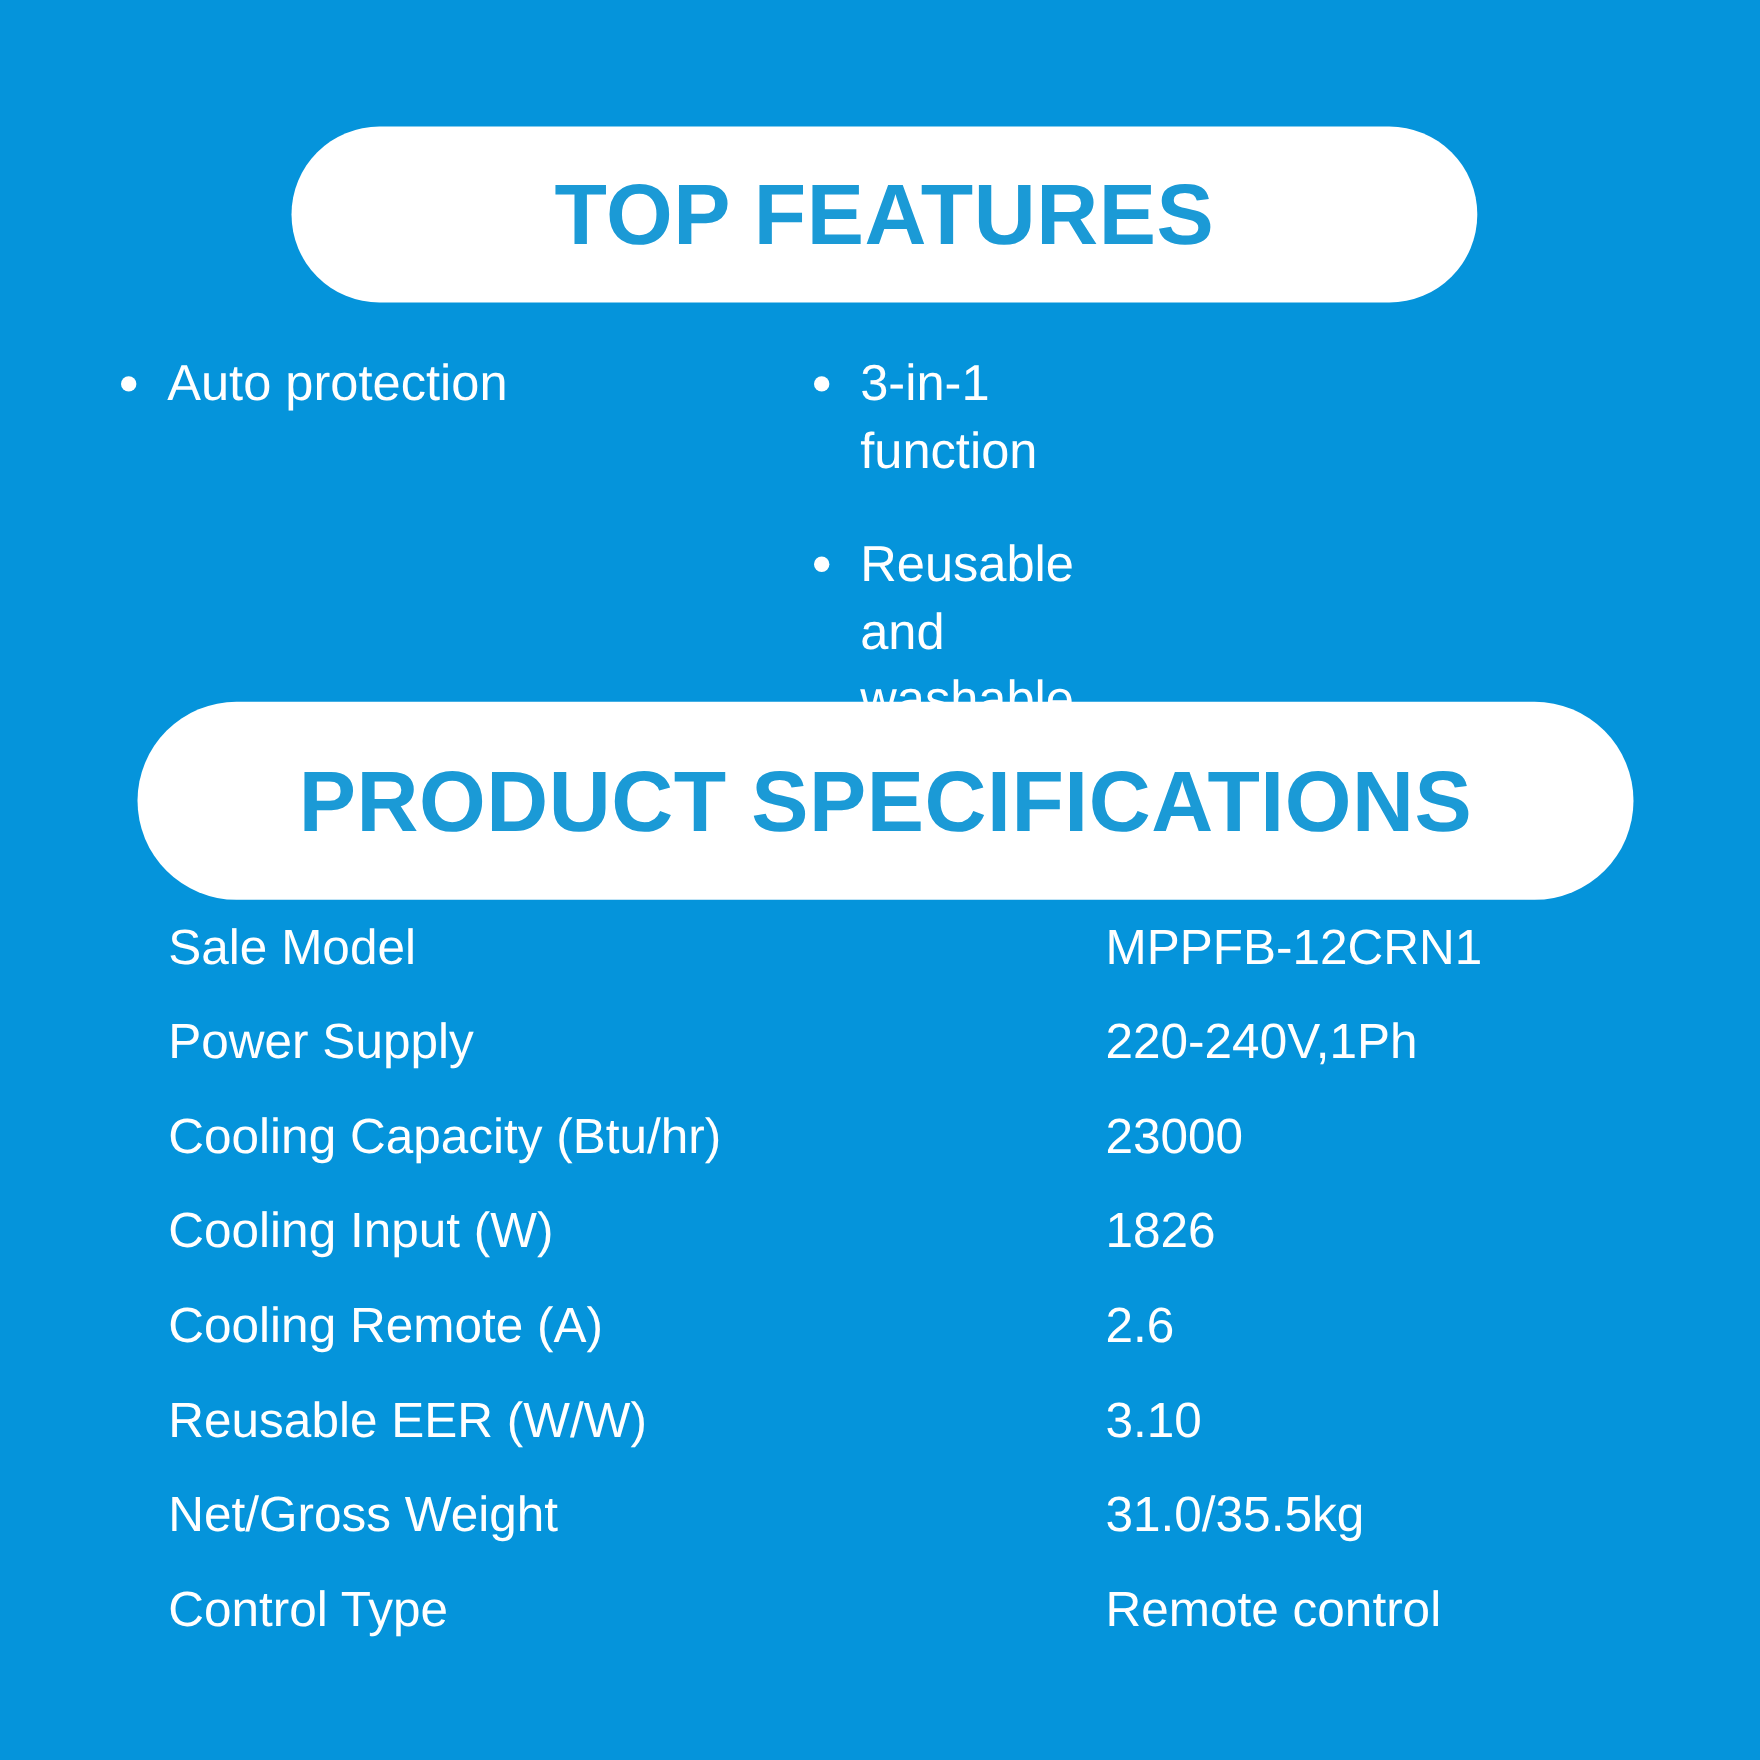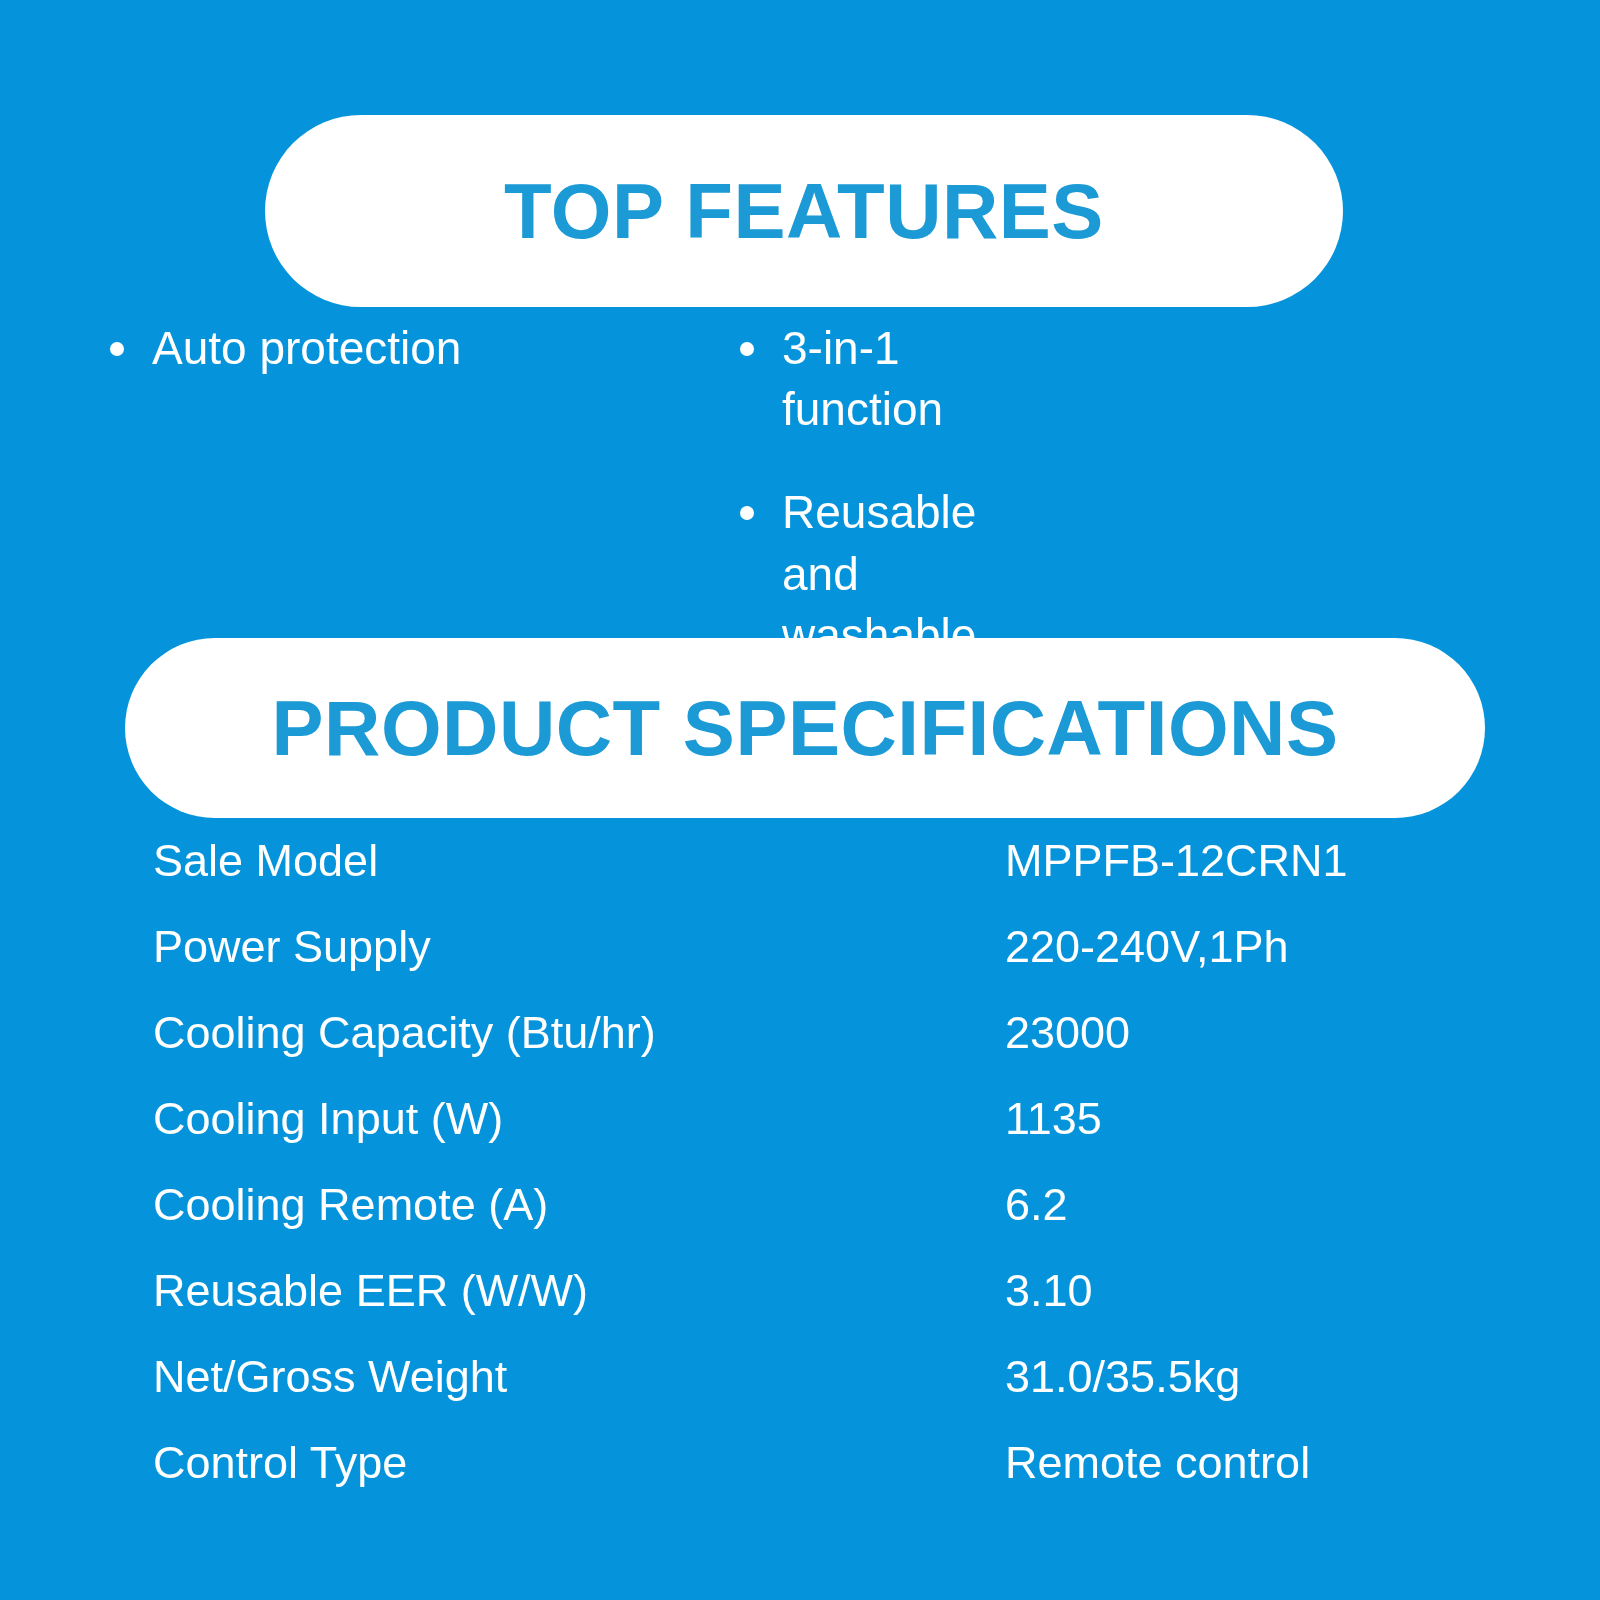--- a/index.html
+++ b/index.html
@@ -30,21 +30,21 @@
     font-weight: bold;
     letter-spacing: 0.5px;
     white-space: nowrap;
     line-height: 1;
   }
 
   #pill-top-features {
     left: 265px;
     top: 115px;
     width: 1078px;
-    height: 192px;
+    height: 160px;
   }
   #pill-top-features .pill-text {
     font-size: 78px;
   }
 
   #pill-product-specs {
     left: 125px;
     top: 638px;
     width: 1360px;
     height: 180px;
@@ -168,26 +168,26 @@
     <span class="spec-value">220-240V,1Ph</span>
   </div>
 
   <div class="spec-row">
     <span class="spec-label">Cooling Capacity (Btu/hr)</span>
     <span class="spec-value">23000</span>
   </div>
 
   <div class="spec-row">
     <span class="spec-label">Cooling Input (W)</span>
-    <span class="spec-value">1135</span>
+    <span class="spec-value">1826</span>
   </div>
 
   <div class="spec-row">
     <span class="spec-label">Cooling Remote (A)</span>
-    <span class="spec-value">6.2</span>
+    <span class="spec-value">2.6</span>
   </div>
 
   <div class="spec-row">
     <span class="spec-label">Reusable EER (W/W)</span>
     <span class="spec-value">3.10</span>
   </div>
 
   <div class="spec-row">
     <span class="spec-label">Net/Gross Weight</span>
     <span class="spec-value">31.0/35.5kg</span>

